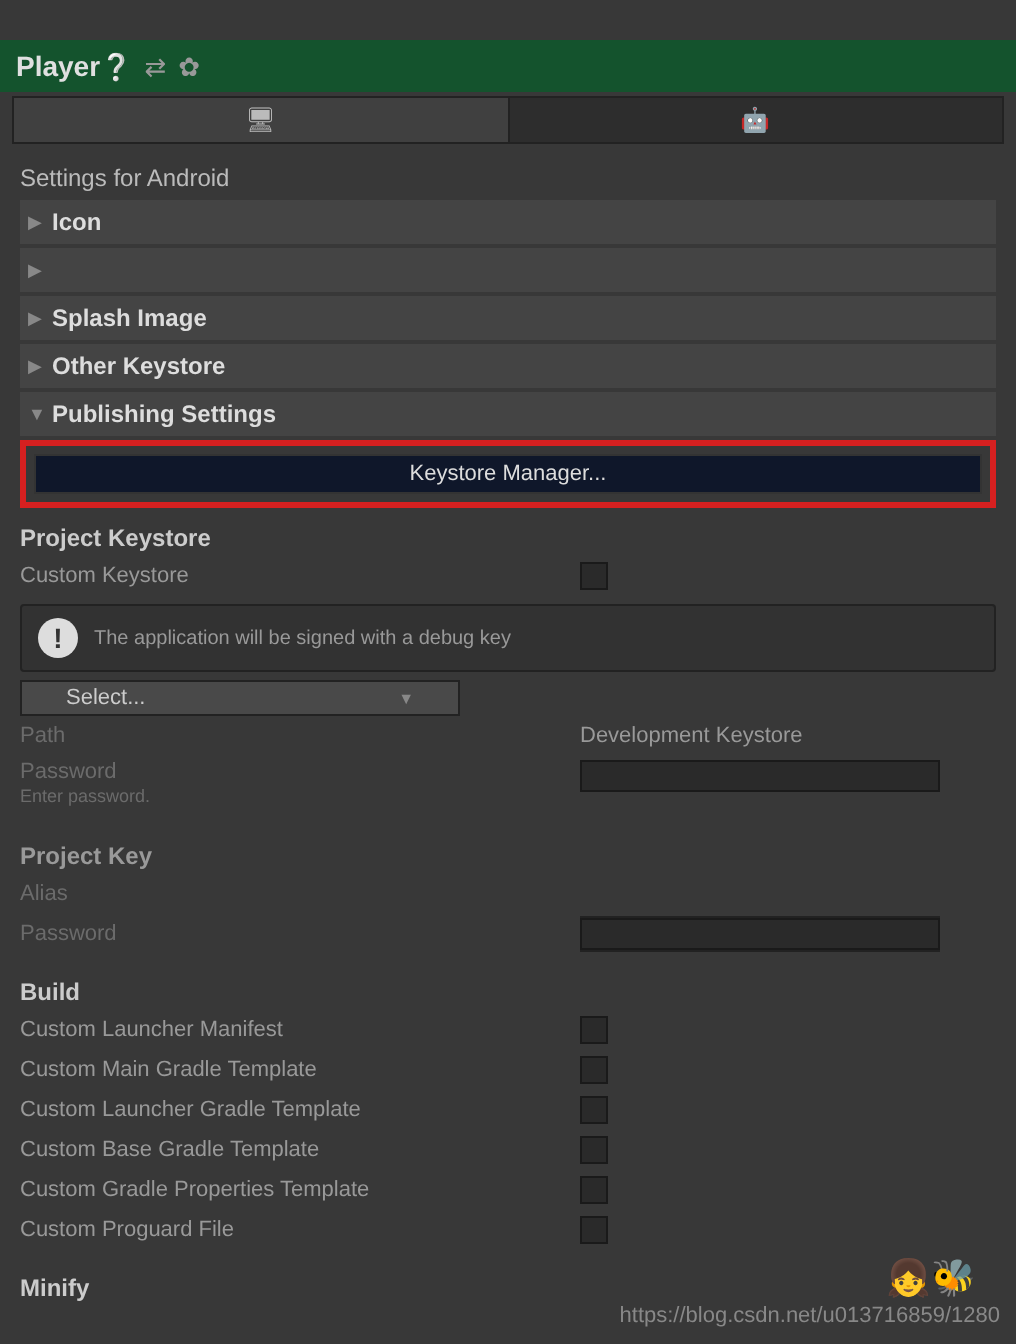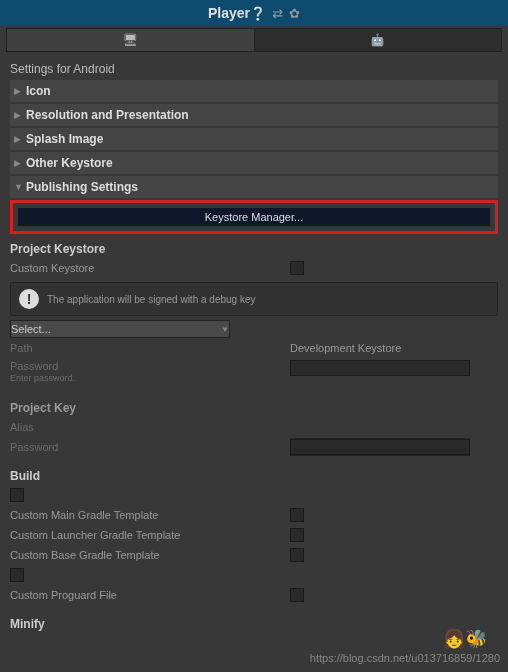--- a/index.html
+++ b/index.html
@@ -1,17 +1,17 @@
 <!DOCTYPE html>
 <html><head>
 <meta charset="utf-8">
 <style>
 * { margin: 0; padding: 0; box-sizing: border-box; font-family: Arial, sans-serif; }
 body { background: #383838; width: 508px; height: 672px; overflow: hidden; position: relative; }
-.header { background: #0c4a6e; height: 26px; display: flex; align-items: center; padding: 0 8px; justify-content: center; }
+.header { background: #14532d; height: 26px; display: flex; align-items: center; padding: 0 8px; justify-content: flex-start; margin-top: 20px; }
 .header-title { color: #e0e0e0; font-size: 14px; font-weight: bold; }
 .header-icons { display: flex; gap: 6px; }
 .header-icon { color: #999; font-size: 13px; cursor: pointer; }
 .tabs { display: flex; height: 24px; border: 1px solid #222; margin: 2px 6px; }
 .tab { flex: 1; display: flex; align-items: center; justify-content: center; background: #2d2d2d; border-right: 1px solid #222; }
 .tab:last-child { border-right: none; }
 .tab.active { background: #404040; }
 .tab-icon { color: #bbb; font-size: 12px; }
 .content { padding: 4px 10px; }
 .settings-label { color: #bbb; font-size: 12px; padding: 4px 0; }
@@ -23,21 +23,21 @@
 .sub-title { color: #ccc; font-size: 12px; font-weight: bold; padding: 2px 0; }
 .row { display: flex; align-items: center; height: 20px; padding: 1px 0; }
 .row-label { flex: 0 0 280px; color: #999; font-size: 11px; }
 .row-label.dim { color: #6b6b6b; }
 .row-label small { display: block; color: #6b6b6b; font-size: 9px; margin-top: 1px; }
 .row-value { color: #999; font-size: 11px; }
 .checkbox { width: 14px; height: 14px; background: #2a2a2a; border: 1px solid #1a1a1a; cursor: pointer; }
 .info-box { background: #323232; border: 1px solid #222; padding: 6px 8px; margin: 4px 0; display: flex; align-items: center; gap: 8px; border-radius: 2px; }
 .info-icon { width: 20px; height: 20px; background: #ddd; border-radius: 50%; color: #333; display: flex; align-items: center; justify-content: center; font-weight: bold; font-size: 14px; flex-shrink: 0; }
 .info-text { color: #999; font-size: 10px; }
-.dropdown { background: #494949; border: 1px solid #222; color: #ccc; font-size: 11px; padding: 2px 0; height: 18px; display: flex; align-items: center; justify-content: space-between; cursor: pointer; gap: 16px; }
+.dropdown { background: #494949; border: 1px solid #222; color: #ccc; font-size: 11px; padding: 2px 22px; height: 18px; display: flex; align-items: center; justify-content: space-between; cursor: pointer; gap: 16px; }
 .dropdown-arrow { font-size: 8px; color: #888; }
 .dropdown.half { width: 220px; }
 .pwd-field { background: #2a2a2a; border: 1px solid #1a1a1a; height: 16px; flex: 1; max-width: 180px; }
 .section-gap { height: 10px; }
 .password-row { height: auto; align-items: flex-start; padding: 2px 0 6px 0; }
 .watermark { position: absolute; bottom: 8px; right: 8px; color: #888; font-size: 11px; }
 .emoji-avatar { position: absolute; bottom: 22px; right: 20px; font-size: 18px; }
 </style>
 </head>
 <body>
@@ -62,21 +62,20 @@
 
 <div class="content">
   <div class="settings-label">Settings for Android</div>
 
   <div class="section">
     <span class="section-arrow">▶</span>
     <span class="section-title">Icon</span>
   </div>
   <div class="section">
     <span class="section-arrow">▶</span>
-    <span class="section-title">Resolution and Presentation</span>
   </div>
   <div class="section">
     <span class="section-arrow">▶</span>
     <span class="section-title">Splash Image</span>
   </div>
   <div class="section">
     <span class="section-arrow">▶</span>
     <span class="section-title">Other Keystore</span>
   </div>
   <div class="section">
@@ -127,35 +126,37 @@
   </div>
   <div class="row">
     <span class="row-label dim">Password</span>
     <div class="pwd-field"></div>
   </div>
 
   <div class="section-gap"></div>
   <div class="sub-title">Build</div>
   <div id="build-list">
       <div class="row">
+        <span class="row-label">Custom Launcher Manifest</span>
         <div class="checkbox"></div>
       </div>
       <div class="row">
         <span class="row-label">Custom Main Gradle Template</span>
         <div class="checkbox"></div>
       </div>
       <div class="row">
         <span class="row-label">Custom Launcher Gradle Template</span>
         <div class="checkbox"></div>
       </div>
       <div class="row">
         <span class="row-label">Custom Base Gradle Template</span>
         <div class="checkbox"></div>
       </div>
       <div class="row">
+        <span class="row-label">Custom Gradle Properties Template</span>
         <div class="checkbox"></div>
       </div>
       <div class="row">
         <span class="row-label">Custom Proguard File</span>
         <div class="checkbox"></div>
       </div>
     </div>
 
   <div class="section-gap"></div>
   <div class="sub-title">Minify</div>

